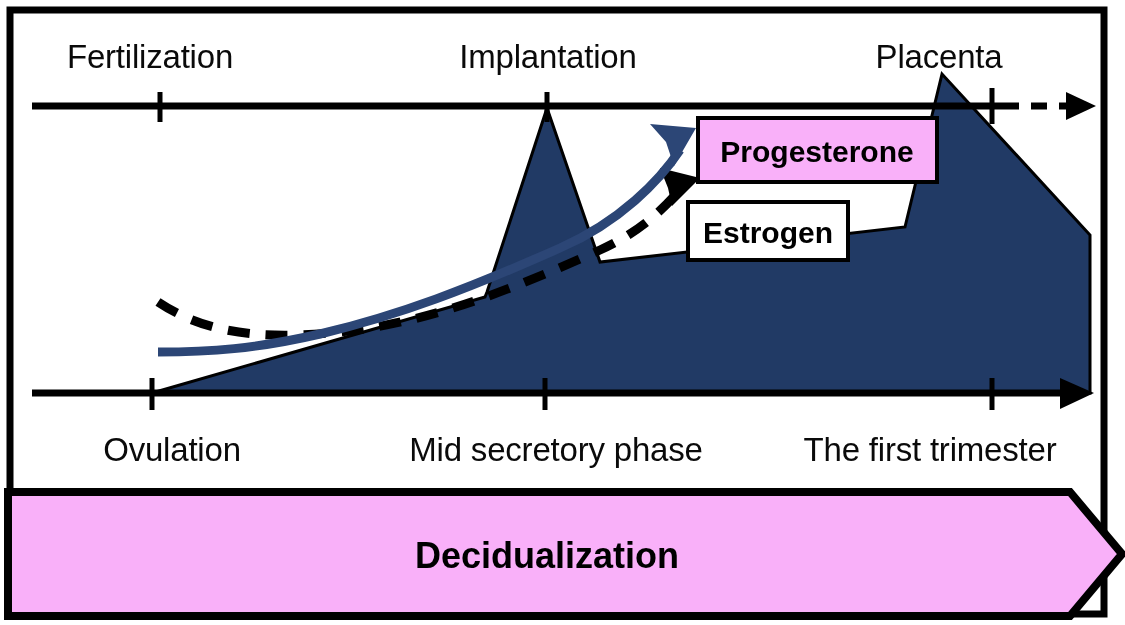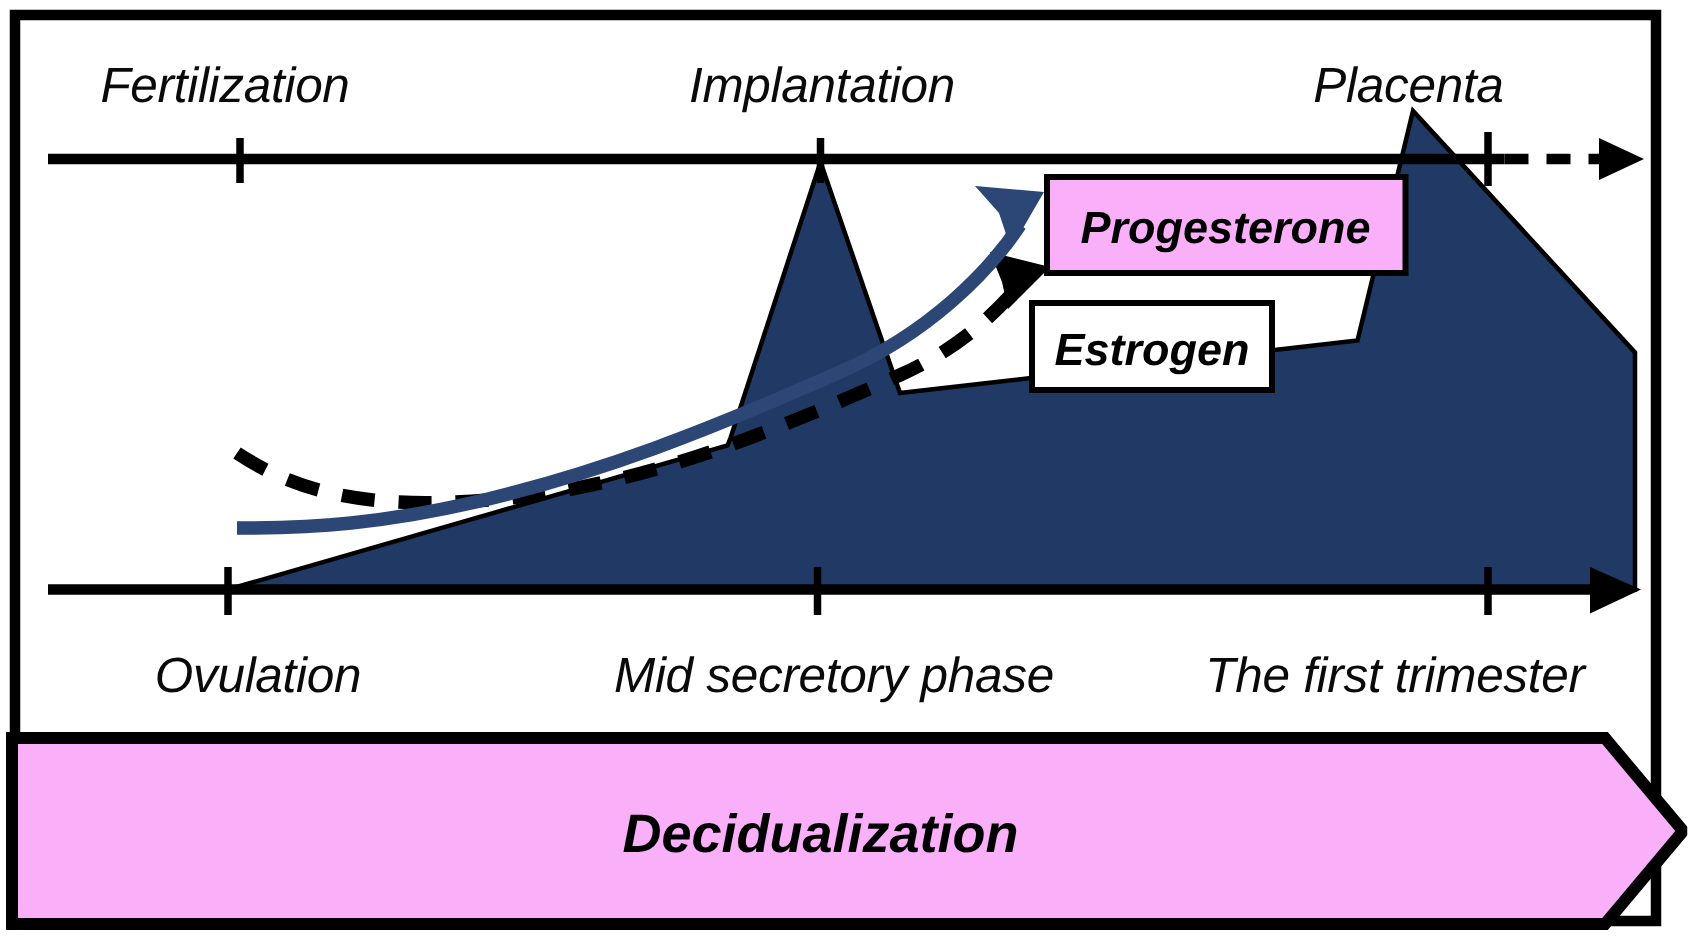--- a/index.html
+++ b/index.html
@@ -11,21 +11,20 @@
     width: 1125px;
     height: 625px;
     font-family: "Liberation Sans", sans-serif;
     overflow: hidden;
   }
   #diagram-root {
     position: relative;
     width: 1125px;
     height: 625px;
     background: #ffffff;
-    font-style: italic;
   }
   svg#figure {
     display: block;
     width: 1125px;
     height: 625px;
   }
   .axis-label {
     font-family: "Liberation Sans", sans-serif;
     font-size: 33px;
     font-weight: 400;

